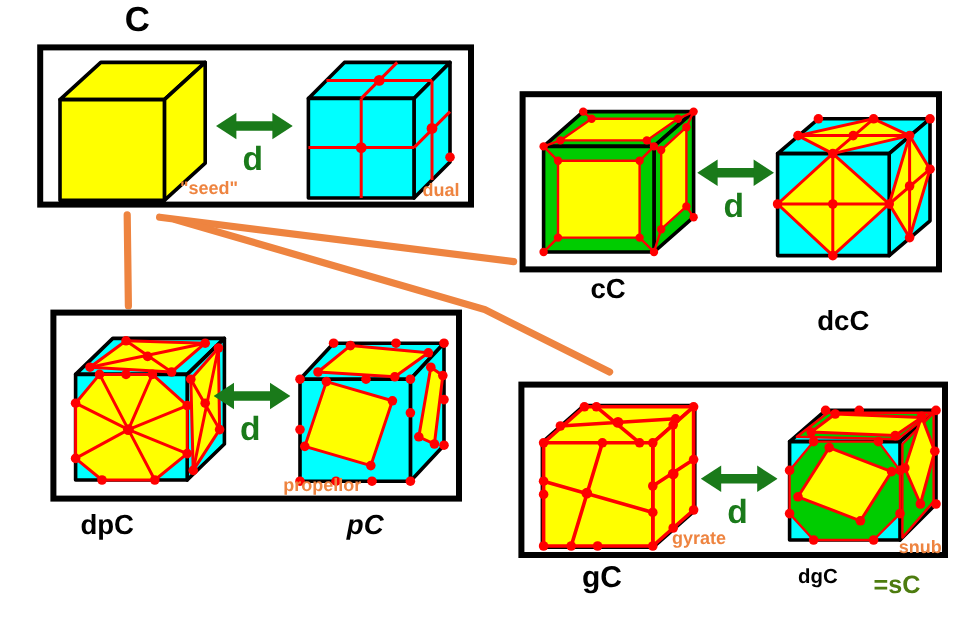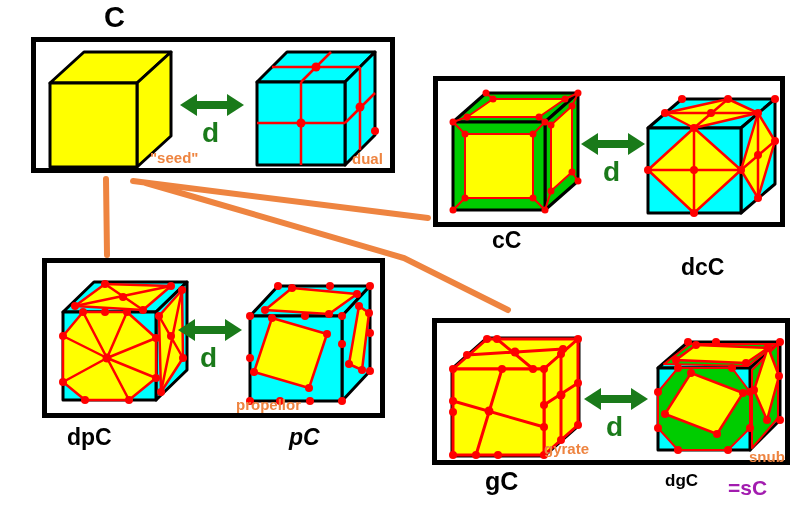--- a/index.html
+++ b/index.html
@@ -3,21 +3,21 @@
 <meta charset="utf-8">
 <style>
   html,body{margin:0;padding:0;background:#fff;}
   #stage{position:relative;width:800px;height:519px;background:#fff;overflow:hidden;
          font-family:"Liberation Sans",sans-serif;}
   .panel{position:absolute;border:5px solid #000;background:#fff;z-index:2;}
   svg.fig{position:absolute;z-index:3;}
   svg.conn{position:absolute;left:0;top:0;z-index:1;}
   .lbl{position:absolute;z-index:4;font-weight:bold;color:#000;line-height:1;white-space:pre;}
   .ann{position:absolute;z-index:4;font-weight:bold;color:#ee8440;font-size:15px;line-height:1;white-space:pre;}
-  .sc-red{color:#a21caf;}
+  .sc-red{color:#4d7c0f;}
   .dtext{font-family:"Liberation Sans",sans-serif;font-weight:bold;font-size:28px;fill:#1a7a1a;}
 </style>
 </head>
 <body>
 
 <div id="stage">
 
   <svg class="conn" width="800" height="519" viewBox="0 0 800 519">
     <g stroke="#ee8440" stroke-width="6" fill="none" stroke-linecap="round">
       <line x1="106" y1="179" x2="107" y2="255"></line>
@@ -328,19 +328,19 @@
     </g>
   </svg>
 
   <svg class="fig" style="left:584px;top:386px;" width="64" height="56" viewBox="0 0 64 56">
     <line x1="14" y1="13" x2="50" y2="13" stroke="#1a7a1a" stroke-width="8"></line>
     <polygon points="0,13 17,2 17,24" fill="#1a7a1a"></polygon>
     <polygon points="64,13 47,2 47,24" fill="#1a7a1a"></polygon>
     <text class="dtext" x="22" y="50">d</text>
   </svg>
 
-  <div class="ann" style="left:544px;top:441px;">gyrate</div>
+  <div class="ann" style="left:560px;top:441px;">gyrate</div>
   <div class="ann" style="left:749px;top:449px;">snub</div>
   <div class="lbl" style="left:485px;top:469px;font-size:25px;">gC</div>
   <div class="lbl" style="left:665px;top:472px;font-size:17px;">dgC</div>
   <div class="lbl sc-red" style="left:728px;top:477px;font-size:21px;">=sC</div>
 
 </div>
 
 </body></html>

